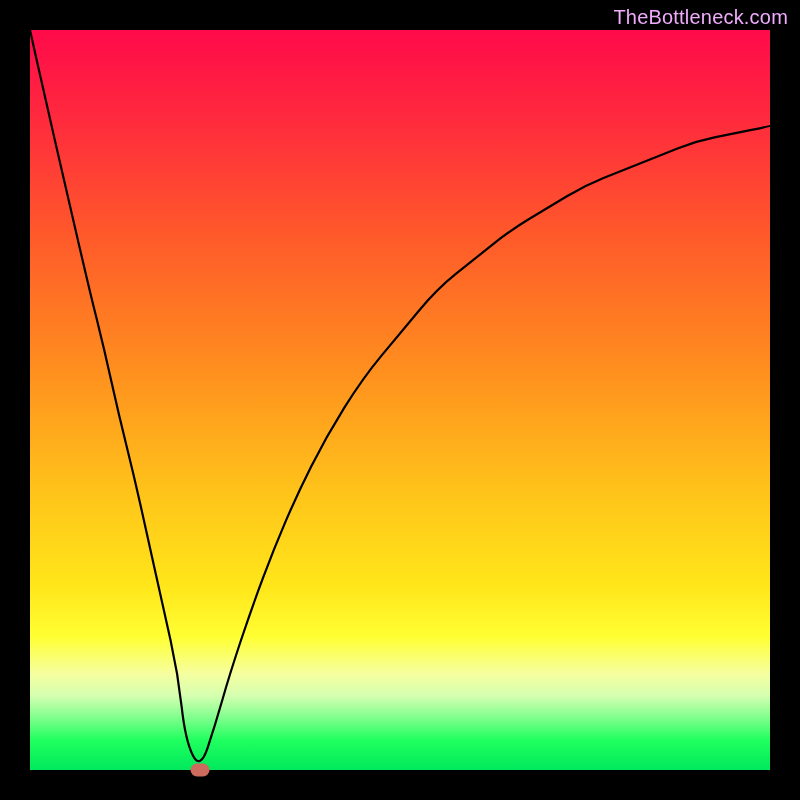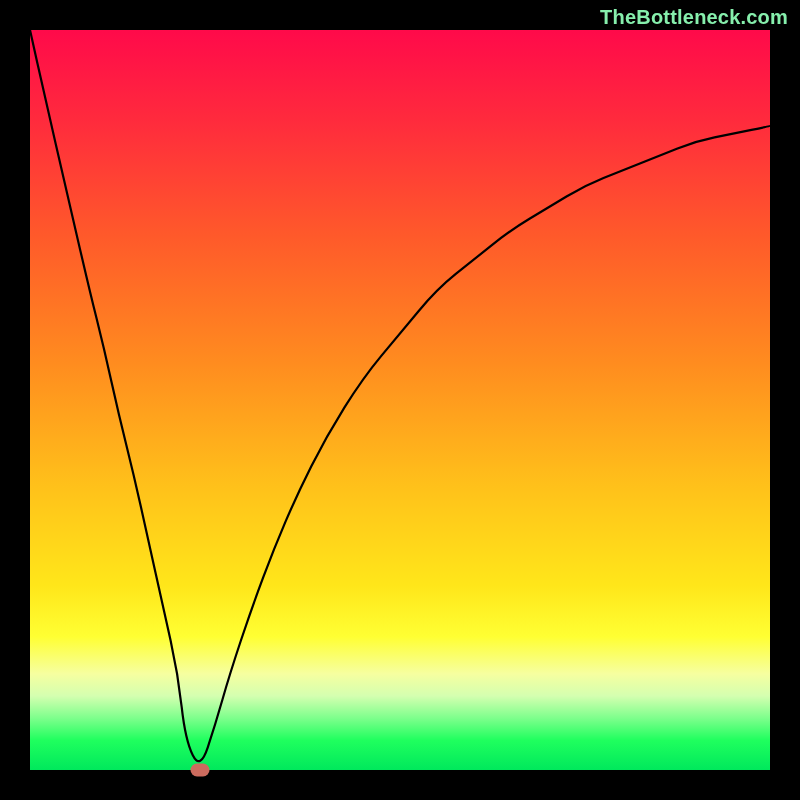--- a/index.html
+++ b/index.html
@@ -14,23 +14,23 @@
   .frame {
     position: relative;
     width: 800px;
     height: 800px;
     background: #000;
   }
   .watermark {
     position: absolute;
     top: 6px;
     right: 12px;
-    color: #86efac;
+    color: #f0abfc;
     font-size: 20px;
-    font-weight: 700;
+    font-weight: 400;
     z-index: 5;
     letter-spacing: 0.2px;
   }
   .plot {
     position: absolute;
     left: 30px;
     top: 30px;
     width: 740px;
     height: 740px;
   }

